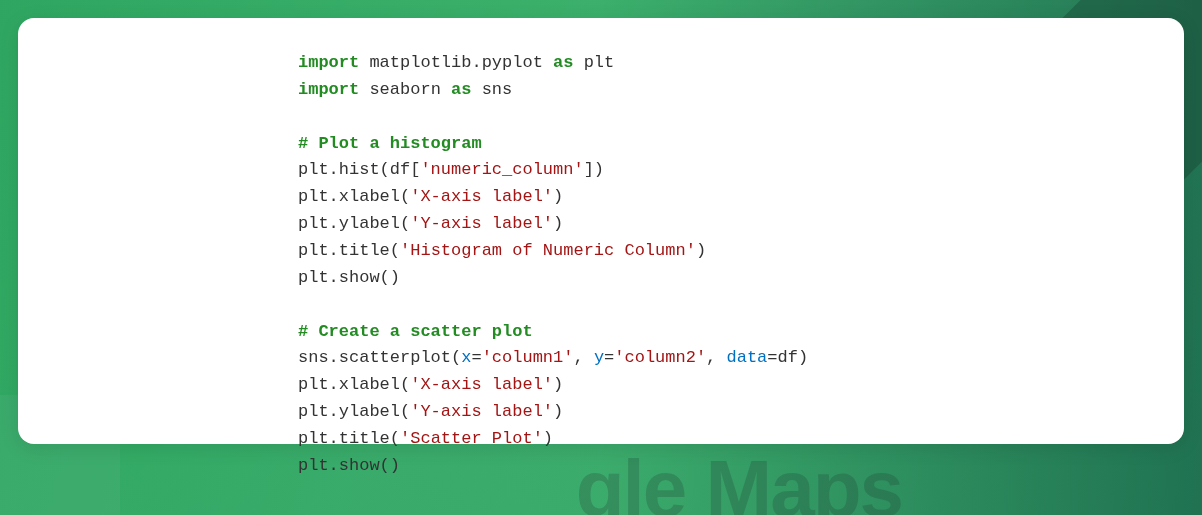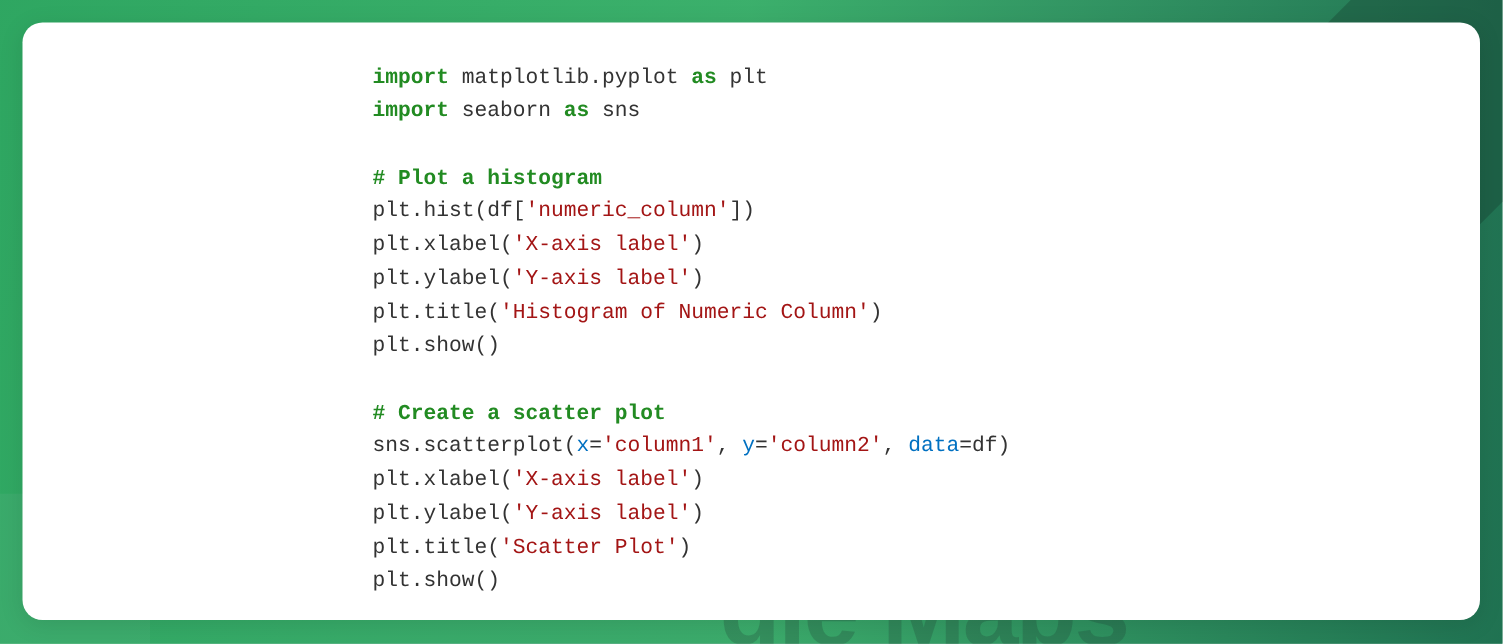--- a/index.html
+++ b/index.html
@@ -50,21 +50,21 @@
       font-weight: bold;
       color: rgba(30, 60, 50, 0.25);
       font-family: Arial, sans-serif;
       letter-spacing: -2px;
     }
     .code-card {
       position: relative;
       background: #ffffff;
       border-radius: 16px;
       padding: 32px 32px 32px 280px;
-      height: 478px;
+      height: 426px;
       box-shadow: 0 4px 20px rgba(0, 0, 0, 0.1);
     }
     .code-block {
       font-family: 'Courier New', Courier, monospace;
       font-size: 17px;
       line-height: 1.58;
       color: #333;
       white-space: pre;
     }
     .kw { color: #228b22; font-weight: bold; }

